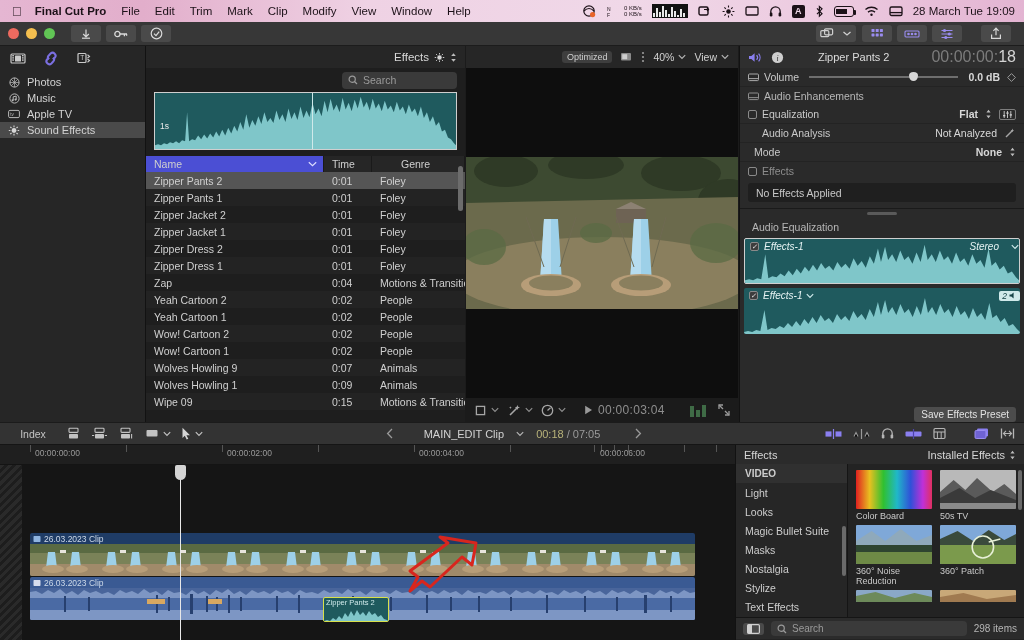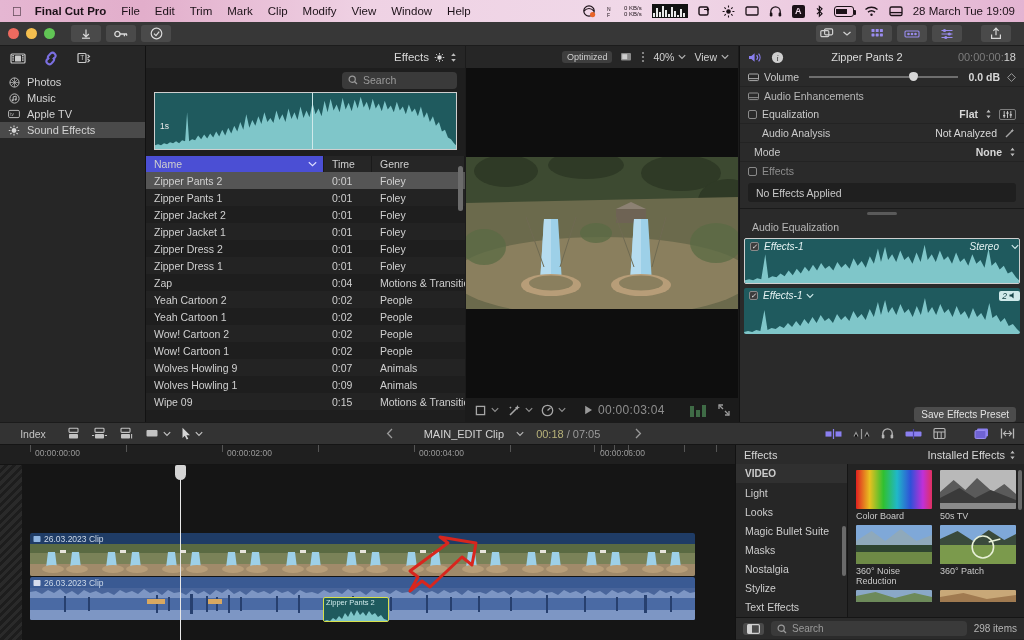--- a/index.html
+++ b/index.html
@@ -93,21 +93,21 @@
     position: relative; overflow: hidden;
   }
   .wave-prev .sec { position: absolute; left: 5px; top: 28px; font-size: 8.5px; color: #eaeaea; z-index: 3; }
   .wave-prev .phl { position:absolute; left:52%; top:0; bottom:0; width:1px; background:#cfe9ea; z-index:2; }
   .wsvg { position:absolute; left:0; bottom:0; width:100%; height:100%; }
 
   .tbl-head { display: flex; height: 16px; background: #262626; margin-top: 6px; font-size: 10.5px; color:#cfcfcf; }
   .th { display:flex; align-items:center; padding-left:8px; border-right:1px solid #1a1a1a; }
   .th.name { width: 178px; background: #4b4fd4; justify-content: space-between; padding-right:6px; }
   .th.time { width: 48px; }
-  .th.genre { flex: 1; }
+  .th.genre { flex: 1; margin-left: 21px; }
   .trow { display:flex; height:17px; font-size:10.5px; color:#d0d0d0; align-items:center; }
   .trow:nth-child(even) { background:#232323; }
   .trow.sel { background: #555555; }
   .tc { padding-left:8px; overflow:hidden; white-space:nowrap; }
   .tc.name { width:178px; } .tc.time { width:48px; } .tc.genre { flex:1; }
   .tbl-scroll { position:absolute; right:2px; top:120px; width:5px; height:45px; background:#6c6c6c; border-radius:3px; }
 
   
   .viewer { position:absolute; left:466px; top:46px; width:272px; height:376px; background:#1b1b1b; }
   .v-head { height:22px; display:flex; align-items:center; justify-content:flex-end; gap:8px; padding-right:9px; background:#262626; font-size:10.5px; }
@@ -116,21 +116,21 @@
   .v-img { width:272px; height:152px; position:relative; overflow:hidden; }
   .v-foot { position:absolute; left:0; bottom:0; width:272px; height:24px; display:flex; align-items:center; gap:4px; padding:0 8px; background:#1b1b1b; font-size:11px; color:#8e8e8e; }
   .v-tc { margin-left:14px; letter-spacing:0.3px; font-size:12px; }
   .meter { margin-left:auto; display:flex; gap:2px; align-items:flex-end; height:13px; }
   .meter i { width:4px; background:#3f6b46; display:block; }
 
   
   .inspector { position:absolute; left:739px; top:46px; width:285px; height:376px; background:#2a2a2a; border-left:1px solid #121212; }
   .insp-head { height:22px; display:flex; align-items:center; gap:8px; padding:0 8px; background:#2f2f2f; }
   .insp-head .ttl { flex:1; text-align:center; font-size:11px; color:#dcdcdc; }
-  .insp-head .tc { font-size:11px; color:#7c7c7c; }
+  .insp-head .tc { font-size:16px; color:#7c7c7c; }
   .insp-head .tc b { color:#d4d4d4; font-weight:normal; }
   .row { height:19px; display:flex; align-items:center; padding:0 8px; font-size:10.5px; color:#c9c9c9; border-bottom:1px solid #232323; }
   .row .lbl { display:flex; align-items:center; gap:5px; }
   .row .val { margin-left:auto; display:flex; align-items:center; gap:7px; color:#d8d8d8; }
   .slider { flex:1; margin:0 10px; height:12px; position:relative; }
   .slider .track { position:absolute; top:5px; left:0; right:0; height:1.5px; background:#6e6e6e; }
   .slider .knob { position:absolute; top:1px; left:67%; width:9px; height:9px; background:#d8d8d8; border-radius:50% 50% 50% 50%/40% 40% 60% 60%; }
   .sec-hdr { height:18px; display:flex; align-items:center; gap:5px; padding:0 8px; font-size:10.5px; color:#b7b7b7; background:#2a2a2a; }
   .chk { width:9px; height:9px; border:1px solid #8a8a8a; border-radius:2px; display:inline-flex; align-items:center; justify-content:center; font-size:7px; color:#dcdcdc; }
   .chk.on { background:#3d3d3d; }

